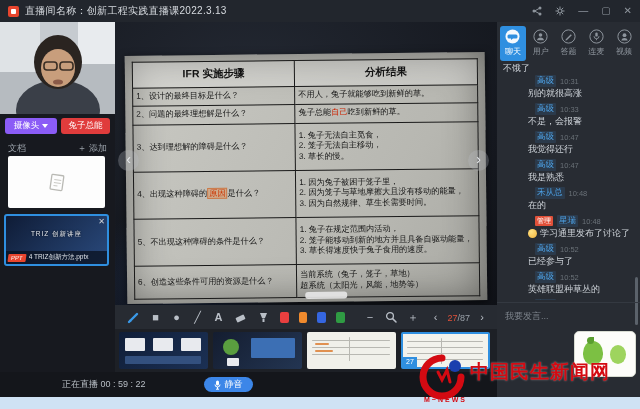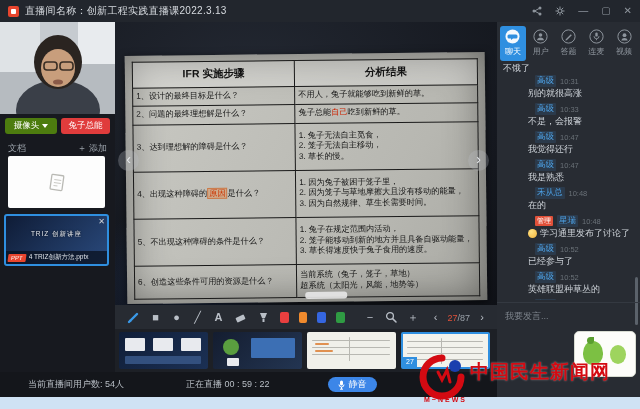--- a/index.html
+++ b/index.html
@@ -13,21 +13,21 @@
   .tb-title{color:#d7dbe0;font-size:10px;letter-spacing:.3px;}
   .tb-controls{margin-left:auto;display:flex;align-items:center;gap:13px;color:#8d949c;}
   .tb-controls .wc{font-size:10px;line-height:1;cursor:pointer;}
   .wc svg{display:block;}
 
   
   .left-panel{position:absolute;left:0;top:22px;width:115px;height:350px;background:#17191f;z-index:5;}
   .webcam{position:absolute;left:0;top:0;width:115px;height:92px;overflow:hidden;background:#aab0b6;}
   .btn-row{position:absolute;left:0;top:96px;width:115px;height:17px;display:flex;justify-content:space-between;padding:0 5px;}
   .btn{height:16px;border-radius:3px;font-size:8.5px;color:#fff;display:flex;align-items:center;justify-content:center;gap:3px;cursor:pointer;}
-  .btn-cam{background:#4d7c0f;width:52px;}
+  .btn-cam{background:#8b5cf6;width:52px;}
   .btn-end{background:#e03c3c;width:49px;}
   .caret{width:0;height:0;border-left:3px solid transparent;border-right:3px solid transparent;border-top:4px solid #fff;}
   .docs-row{position:absolute;left:8px;top:120px;width:99px;display:flex;justify-content:space-between;color:#9aa1a9;font-size:9px;}
   .thumb-doc{position:absolute;left:8px;top:134px;width:97px;height:52px;background:#fdfdfd;border-radius:2px;display:flex;align-items:center;justify-content:center;cursor:pointer;}
   .thumb-ppt{position:absolute;left:4px;top:192px;width:105px;height:52px;border:2px solid #2f8fe0;border-radius:3px;background:linear-gradient(135deg,#0f1c36,#2a4a7d);cursor:pointer;overflow:hidden;}
   .thumb-ppt .ppt-title{position:absolute;left:0;top:14px;width:100%;text-align:center;color:#e8ecf2;font-size:6.5px;letter-spacing:1px;text-shadow:0 0 2px #000;}
   .ppt-file{position:absolute;left:0;bottom:0;width:100%;height:13px;background:rgba(10,16,30,.75);display:flex;align-items:center;}
   .ppt-badge{background:#e8452e;color:#fff;font-size:6px;padding:1px 3px;border-radius:1px;margin:0 3px 0 2px;transform:skewX(-8deg);}
   .ppt-name{color:#dfe4ea;font-size:6.5px;white-space:nowrap;overflow:hidden;}
   .ppt-close{position:absolute;right:1px;top:1px;width:9px;height:9px;color:#cfd4da;font-size:8px;line-height:9px;text-align:center;cursor:pointer;}
@@ -295,21 +295,20 @@
       <div class="mini ln" style="left:4px;top:7px;width:76px;height:1px;"></div>
       <div class="mini ln" style="left:4px;top:13px;width:76px;height:1px;"></div>
       <div class="mini ln" style="left:4px;top:19px;width:76px;height:1px;"></div>
       <div class="mini ln" style="left:4px;top:25px;width:76px;height:1px;"></div>
       <div class="mini ln" style="left:38px;top:4px;width:1px;height:26px;"></div>
       <div class="ft-badge">27</div>
     </div>
   </div>
 
   <div class="statusbar">
-    <span class="sb-viewers">当前直播间用户数: 54人</span>
     <span class="sb-live">正在直播 00 : 59 : 22</span>
     <span class="mute-pill">
       <svg width="7" height="10" viewBox="0 0 7 10">
           <rect x="2" y="0.5" width="3" height="5" rx="1.5" fill="#fff"></rect>
           <path d="M1 4.5a2.5 2.5 0 0 0 5 0" fill="none" stroke="#fff" stroke-width="1"></path>
           <path d="M3.5 7v2M2 9.2h3" stroke="#fff" stroke-width="1"></path>
         </svg>
       <span>静音</span>
     </span>
   </div>

